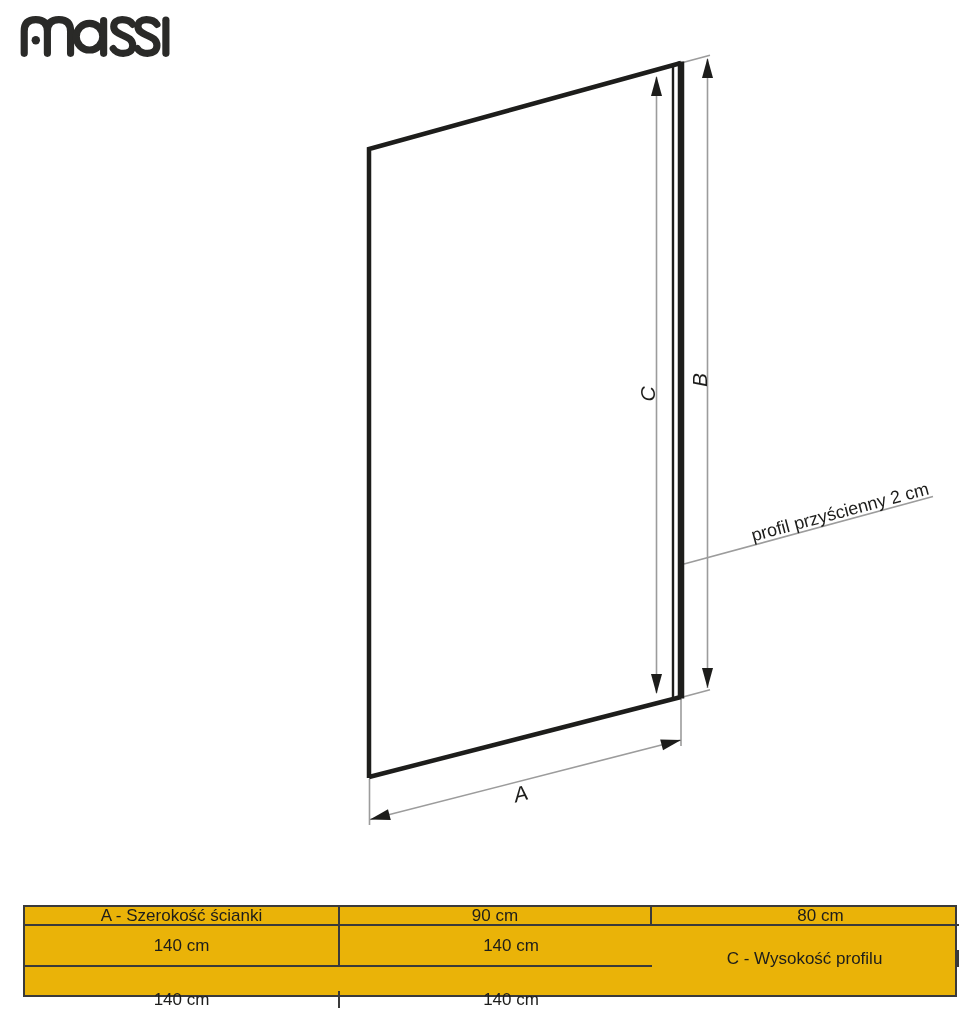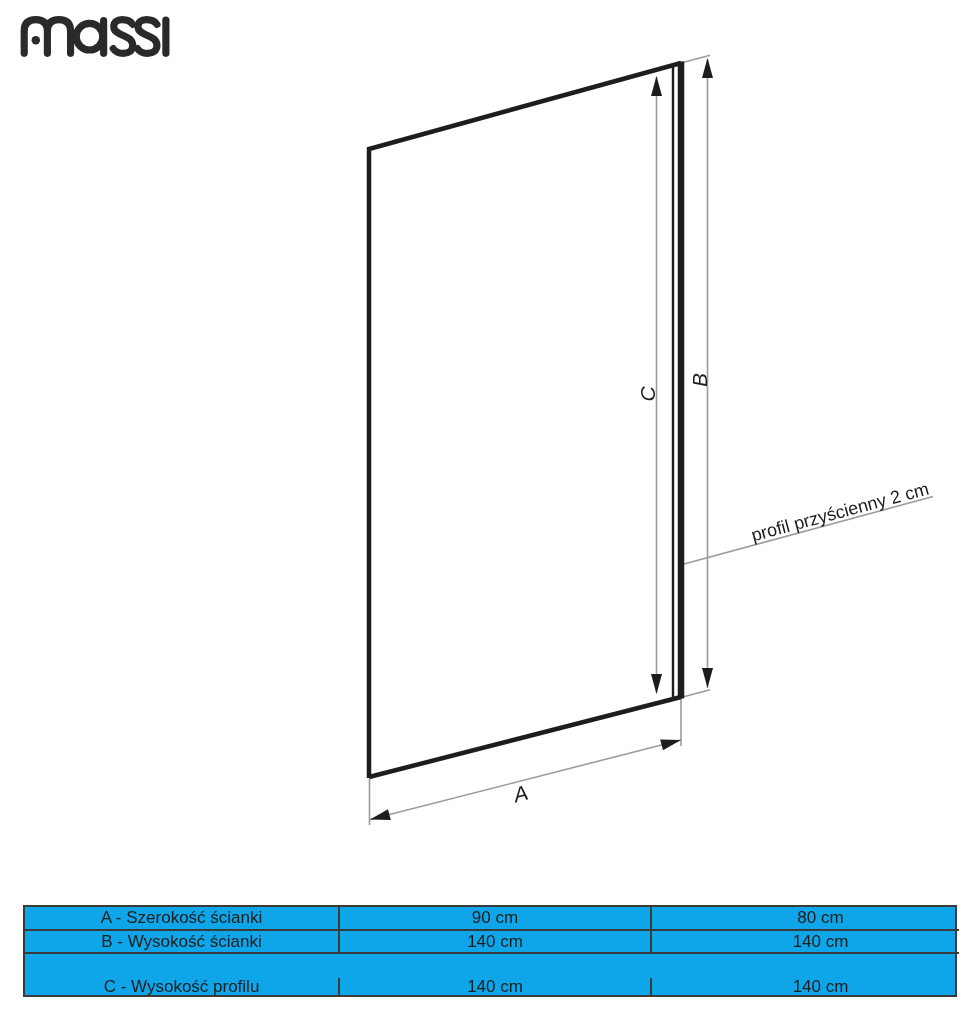--- a/index.html
+++ b/index.html
@@ -33,21 +33,21 @@
   
   .spec-table {
     position: absolute;
     left: 23px; top: 905px;
     width: 934px; height: 92px;
     display: grid;
     grid-template-columns: 315px 312px 307px;
     grid-template-rows: 1fr 1fr 1fr;
     border: 2px solid #3a3a3a;
     box-sizing: border-box;
-    background: #0ea5e9;
+    background: #eab308;
   }
   .spec-table .cell {
     display: flex;
     align-items: center;
     justify-content: center;
     font-size: 17px;
     line-height: 1;
     color: #1d1d1b;
     border-right: 2px solid #3a3a3a;
     border-bottom: 2px solid #3a3a3a;
@@ -111,21 +111,20 @@
     <text class="dimlabel" x="521" y="801" text-anchor="middle" transform="rotate(-14.4 521 795)">A</text>
 
     <text class="callout" x="840" y="518" text-anchor="middle" transform="rotate(-15 840 512)">profil przyścienny 2 cm</text>
   </svg>
 
   <div class="spec-table">
     <div class="cell">A - Szerokość ścianki</div>
     <div class="cell">90 cm</div>
     <div class="cell last-col">80 cm</div>
 
-    <div class="cell">B - Wysokość ścianki</div>
     <div class="cell">140 cm</div>
     <div class="cell last-col">140 cm</div>
 
     <div class="cell last-row">C - Wysokość profilu</div>
     <div class="cell last-row">140 cm</div>
     <div class="cell last-col last-row">140 cm</div>
   </div>
 
 </div>
 

